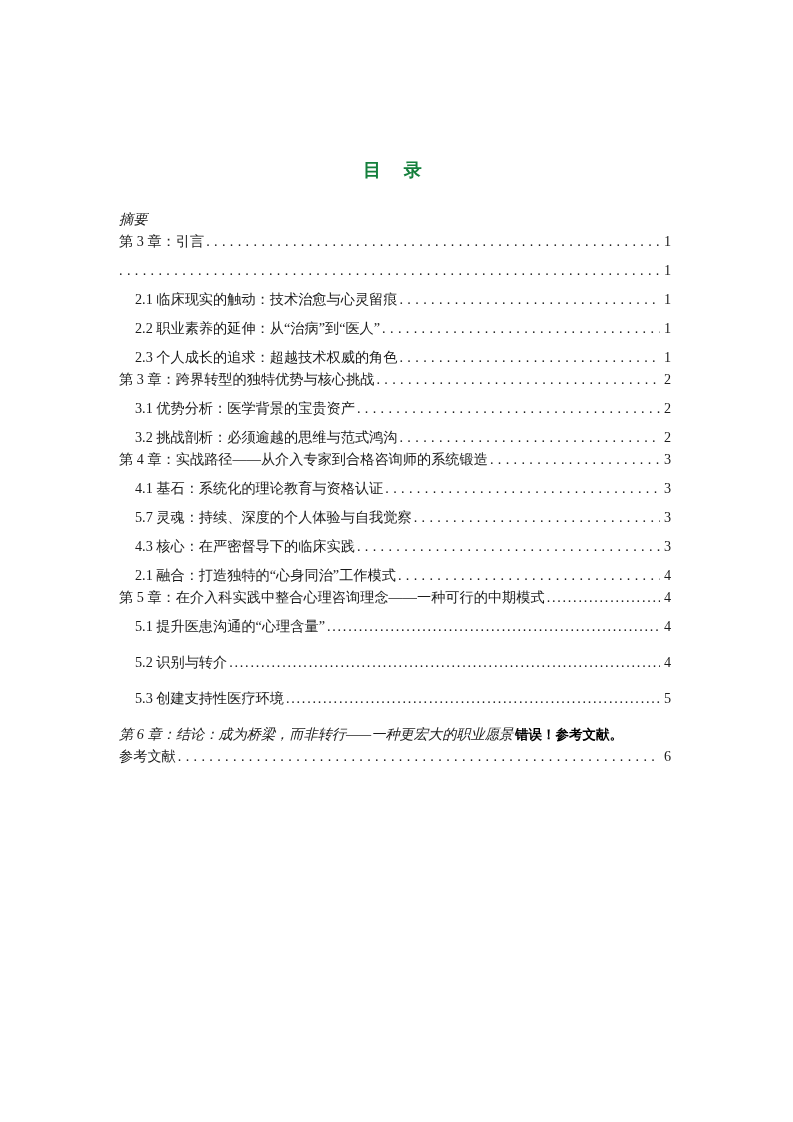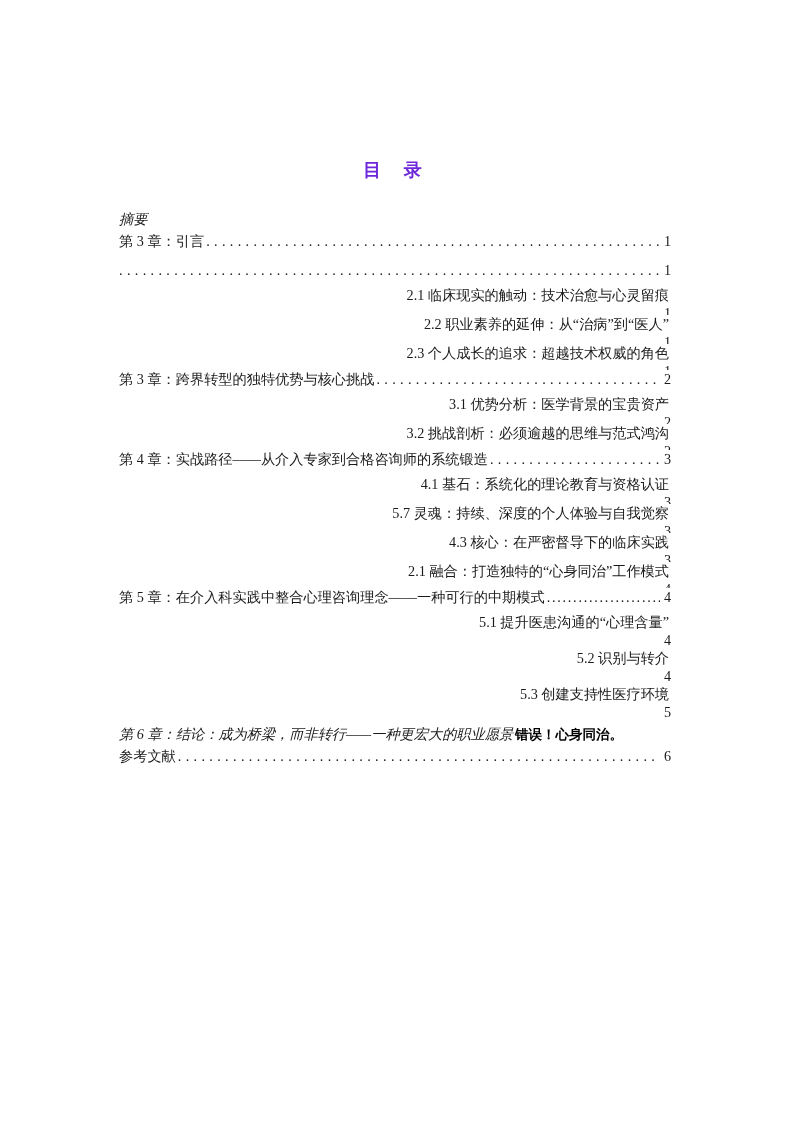--- a/index.html
+++ b/index.html
@@ -1,25 +1,25 @@
 <!DOCTYPE html>
 <html><head>
   <meta charset="utf-8">
   <style>
     html, body { margin: 0; padding: 0; background: #ffffff; }
     body { width: 793px; height: 1122px; position: relative; overflow: hidden;
       font-family: "Liberation Serif", "DejaVu Serif", serif; color: #1a1a1a; }
     .page { position: absolute; left: 0; top: 0; width: 793px; height: 1122px; background: #fff; }
     .title { position: absolute; left: 0; width: 793px; top: 158px; text-align: center;
       font-family: "DejaVu Sans", "Liberation Sans", sans-serif; font-weight: bold; font-size: 18px;
-      letter-spacing: 8px; color: #6d28d9; }
+      letter-spacing: 8px; color: #15803d; }
     .toc { position: absolute; left: 119px; top: 206px; width: 552px; }
     .row { position: relative; height: 22px; display: flex; align-items: flex-end;
       font-size: 14.2px; line-height: 18px; white-space: nowrap; }
-    .row.sub { padding-left: 16px; flex-direction: column; }
+    .row.sub { padding-left: 16px; }
     .row .label { flex: 0 0 auto; background: #fff; padding-right: 2px; }
     .row .leader { flex: 1 1 auto; overflow: hidden; height: 18px; position: relative; }
     .row .leader::before { content: ". . . . . . . . . . . . . . . . . . . . . . . . . . . . . . . . . . . . . . . . . . . . . . . . . . . . . . . . . . . . . . . . . . . . . . . . . . . . . . . . . . . . . . . . . . . . . . . . . . . . . . . . . . . . ";
       position: absolute; left: 0; top: 0; white-space: nowrap; letter-spacing: 0.4px; }
     .row.tight .leader::before { letter-spacing: -0.9px; }
     .row .page { position: static; width: auto; height: auto; flex: 0 0 auto; padding-left: 4px; background: #fff; }
     .row.nodots .label { flex: 1 1 auto; font-style: italic; }
     .err { font-family: "DejaVu Sans", "Liberation Sans", sans-serif; font-weight: bold; color: #000; font-size: 13.5px; }
     .gap-small { height: 7px; }
   </style>
@@ -129,21 +129,21 @@
     <div class="gap-small"></div>
     <div class="row sub tight">
       <span class="label">5.3  创建支持性医疗环境</span>
       <span class="leader"></span>
       <span class="page">5</span>
     </div>
     <div class="gap-small"></div>
     <div class="gap-small"></div>
     <div class="row nodots">
       <span class="label" style="flex:0 0 auto">第 6 章：结论：成为桥梁，而非转行——一种更宏大的职业愿景</span>
-      <span class="err">错误！心身同治。</span>
+      <span class="err">错误！参考文献。</span>
     </div>
     <div class="row">
       <span class="label">参考文献</span>
       <span class="leader"></span>
       <span class="page">6</span>
     </div>
   </div>
 </div>
 
 </body></html>

